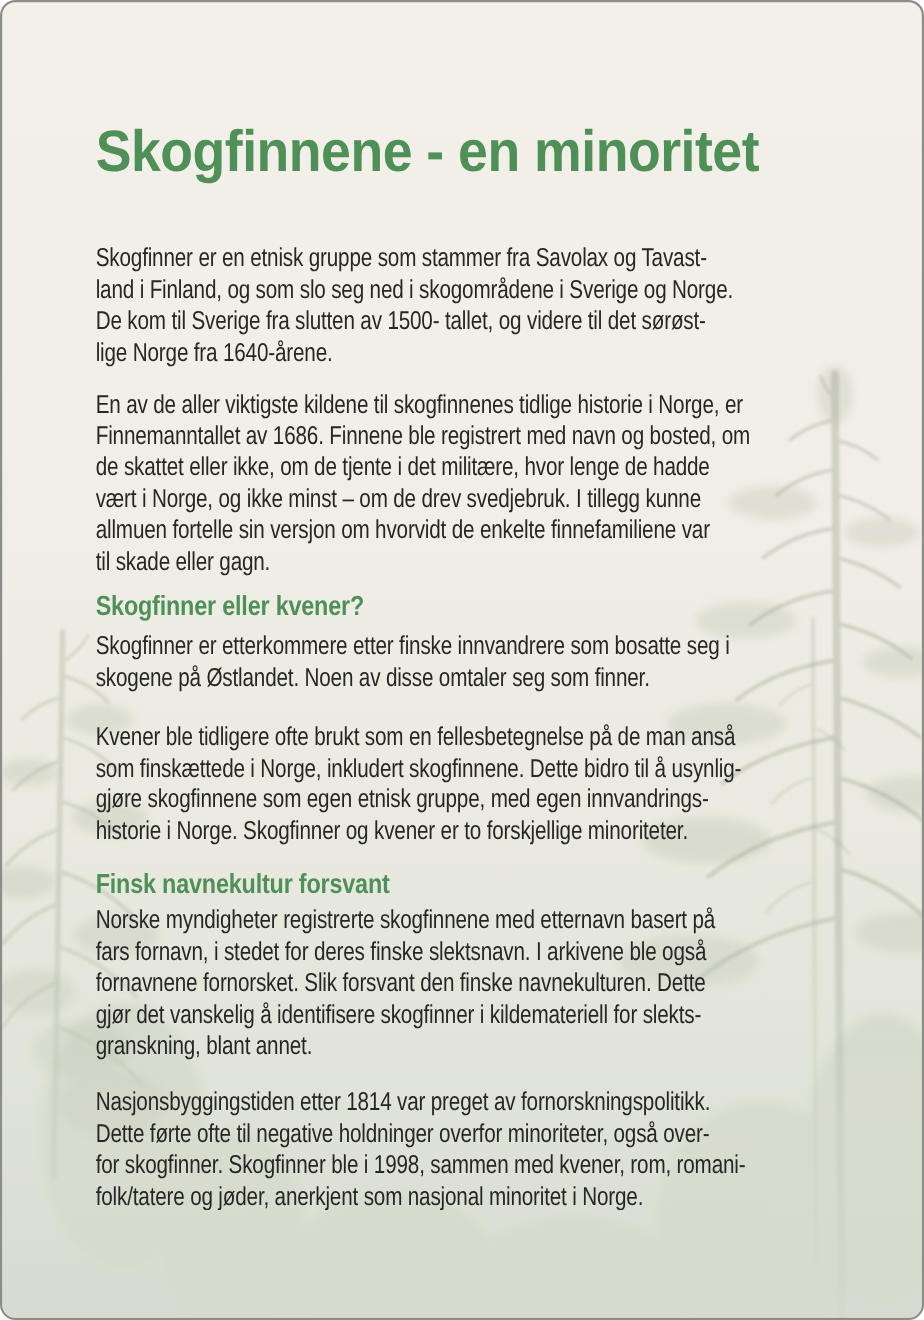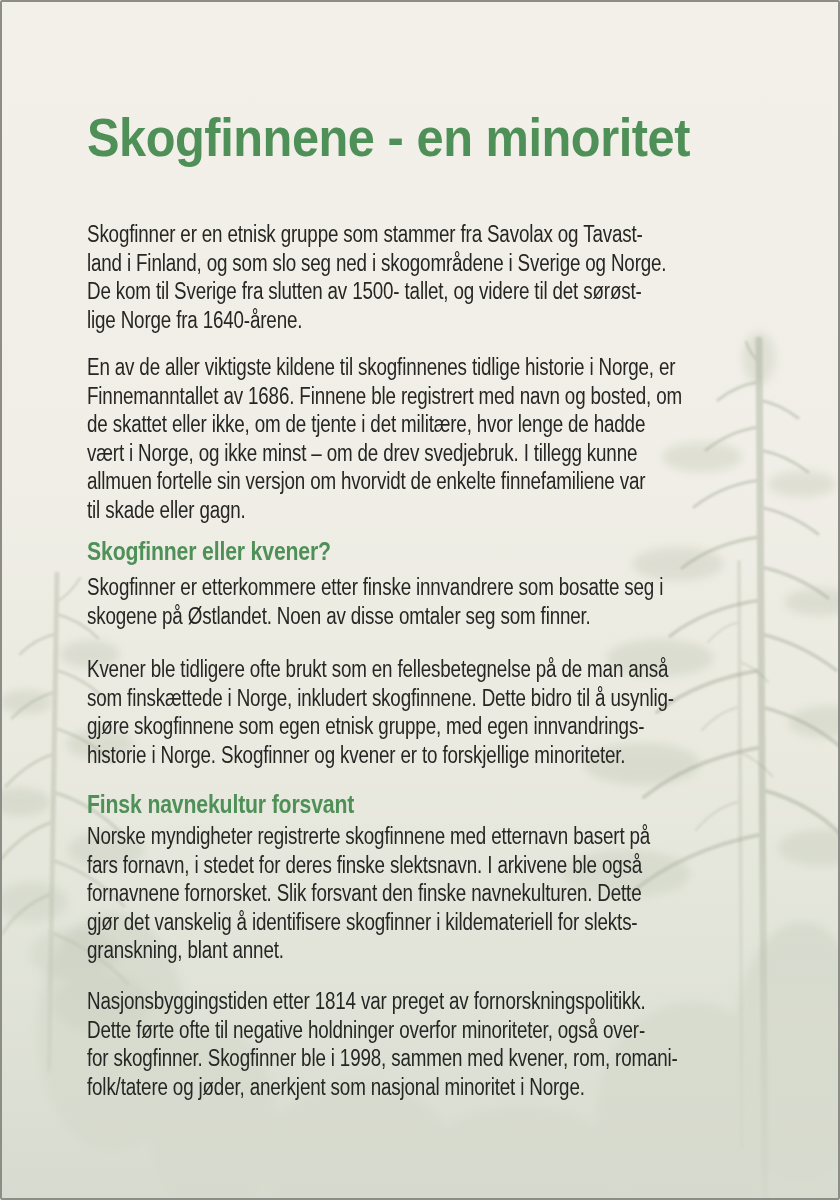--- a/index.html
+++ b/index.html
@@ -3,21 +3,21 @@
 <meta charset="utf-8">
 <style>
   html, body { margin: 0; padding: 0; background: #ffffff; }
   .page {
     position: relative;
     width: 840px;
     height: 1200px;
     box-sizing: border-box;
     overflow: hidden;
     border: 2px solid #8d8d87;
-    border-radius: 2px;
+    border-radius: 14px;
     background: linear-gradient(180deg,
       #f2f0e8 0%,
       #f0eee6 40%,
       #eaeae0 62%,
       #e1e3d8 80%,
       #d9dcd0 100%);
     font-family: "Liberation Sans", "DejaVu Sans", sans-serif;
   }
   .forest-bg {
     position: absolute;

